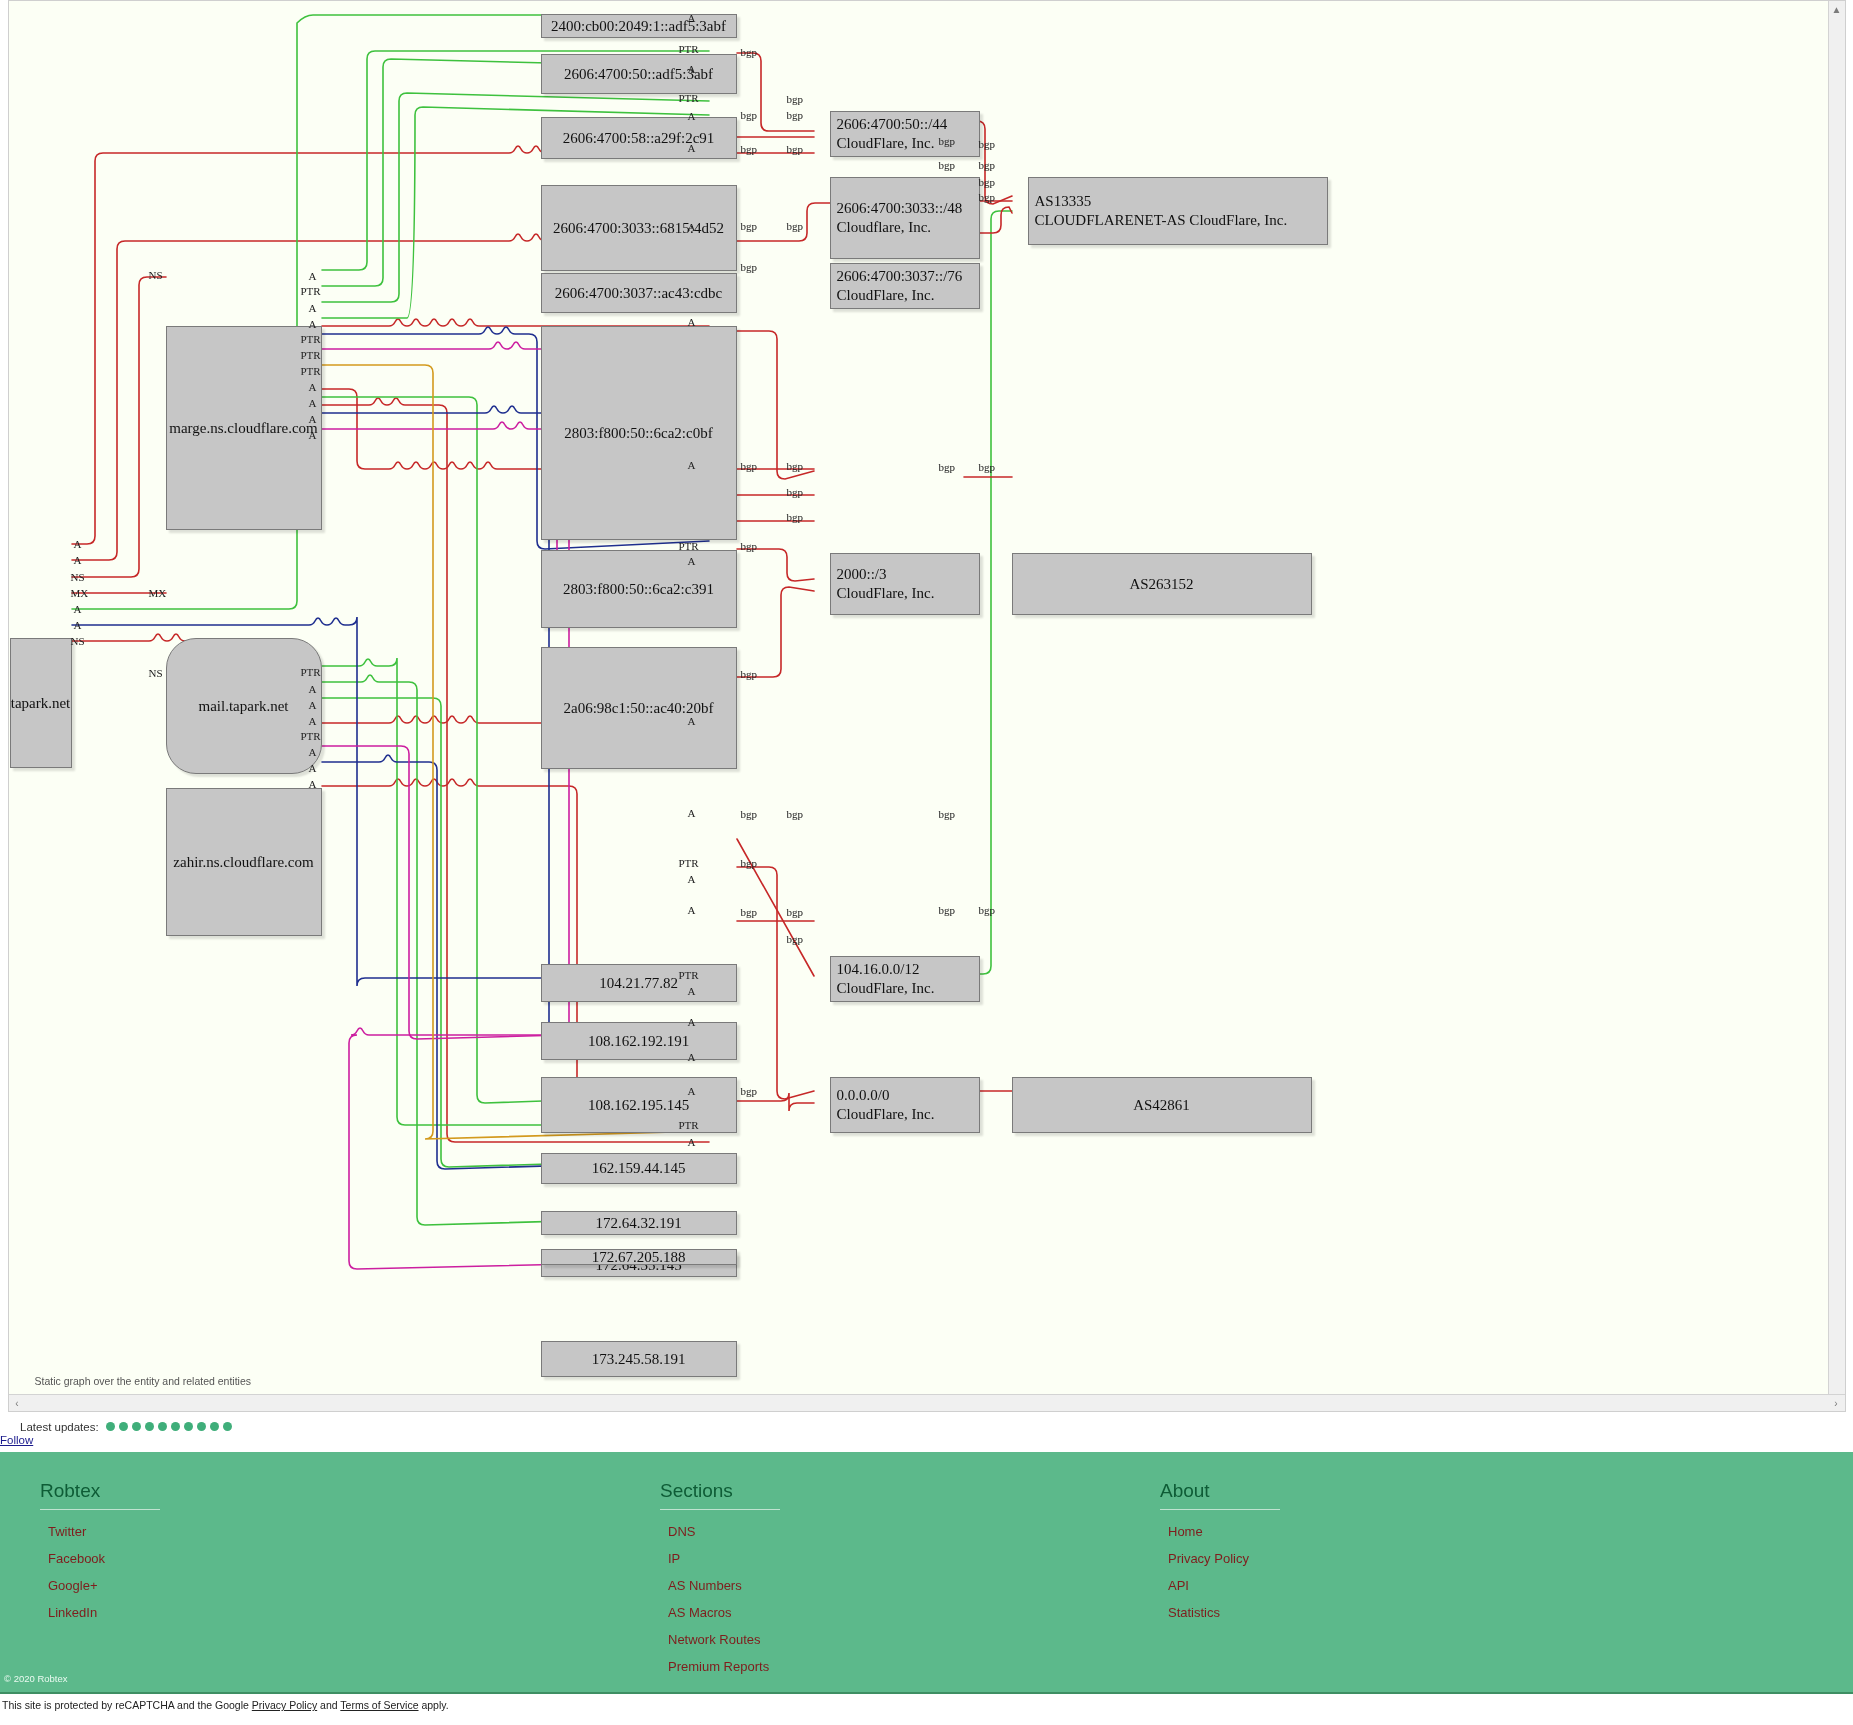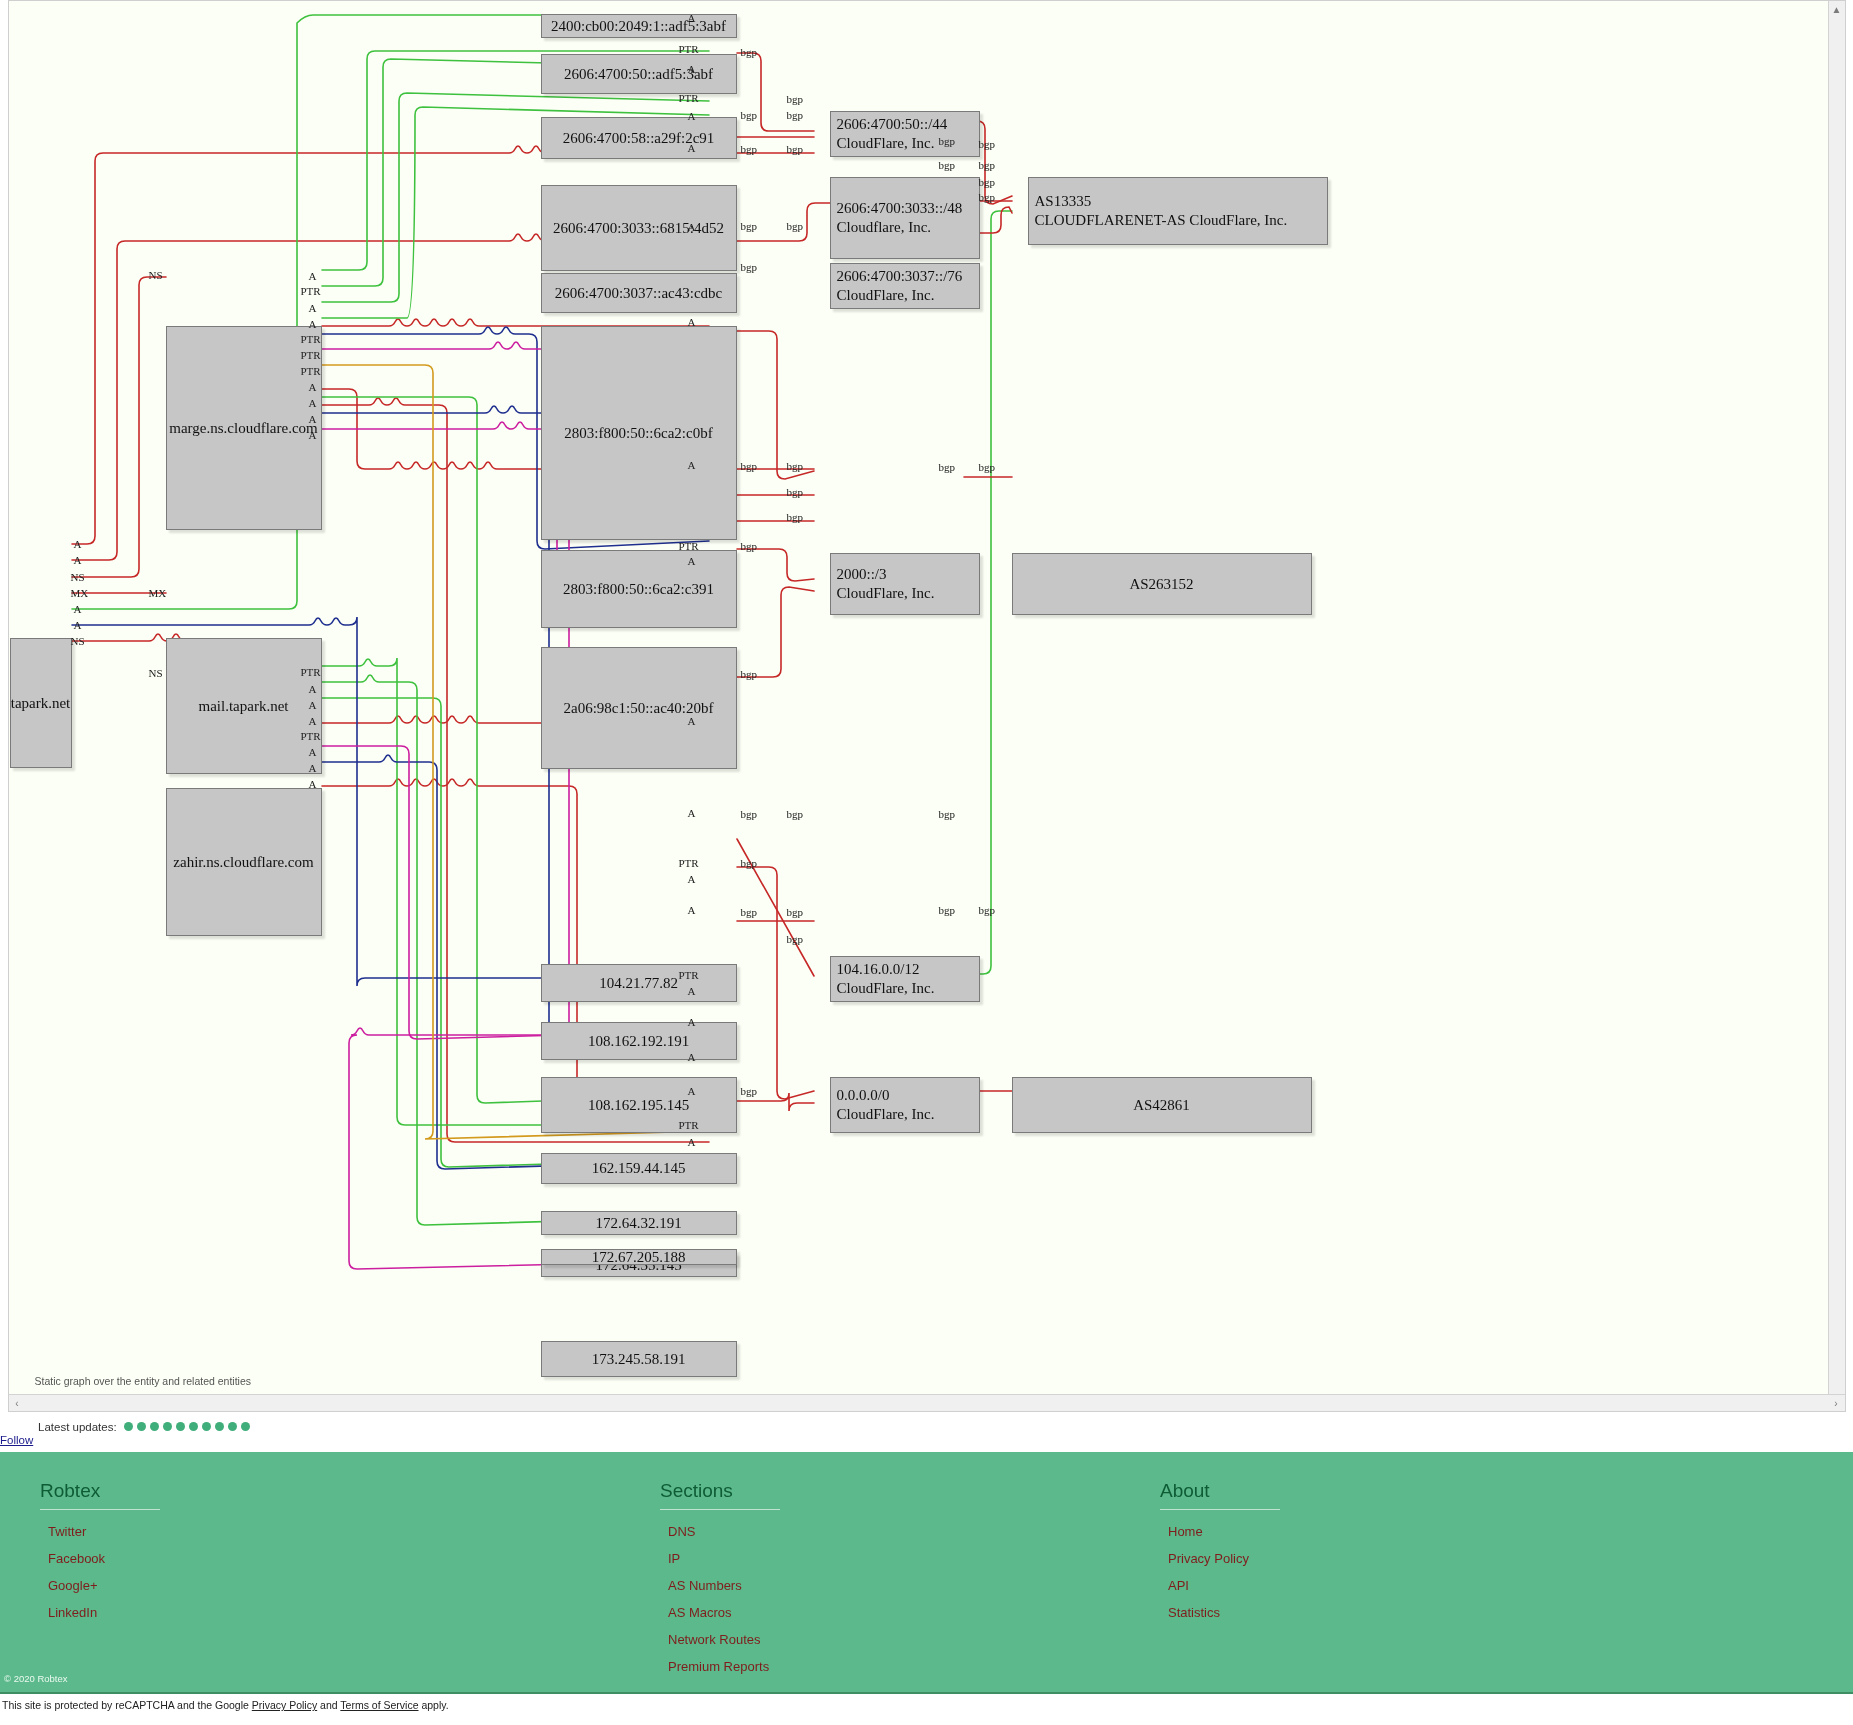--- a/index.html
+++ b/index.html
@@ -100,21 +100,21 @@
     align-items: center;
     font-size: 10px;
     color: #7b7b7b;
   }
   #graph-vscroll .arrow { height: 17px; line-height:17px; cursor:pointer; }
 
   
   #updates-bar {
     position: relative;
     height: 40px;
-    padding-left: 38px;
+    padding-left: 20px;
     padding-top: 8px;
     font-size: 11.5px;
     color: #333;
   }
   #updates-bar .dot {
     display:inline-block;
     width: 9px; height: 9px;
     border-radius: 50%;
     background: #3fae7a;
     margin-left: 4px;
@@ -283,21 +283,21 @@
       <div class="gnode" style="left: 532px; top: 963px; width: 196px; height: 38px;">104.21.77.82</div>
       <div class="gnode" style="left: 532px; top: 1021px; width: 196px; height: 38px;">108.162.192.191</div>
       <div class="gnode" style="left: 532px; top: 1076px; width: 196px; height: 56px;">108.162.195.145</div>
       <div class="gnode" style="left: 532px; top: 1152px; width: 196px; height: 31px;">162.159.44.145</div>
       <div class="gnode" style="left: 532px; top: 1210px; width: 196px; height: 24px;">172.64.32.191</div>
       <div class="gnode" style="left: 532px; top: 1252px; width: 196px; height: 24px;">172.64.35.145</div>
       <div class="gnode" style="left: 532px; top: 1248px; width: 196px; height: 16px;">172.67.205.188</div>
       <div class="gnode" style="left: 532px; top: 1340px; width: 196px; height: 36px;">173.245.58.191</div>
       <div class="gnode" style="left: 157px; top: 325px; width: 156px; height: 204px;">marge.ns.cloudflare.com</div>
       <div class="gnode" style="left: 1px; top: 637px; width: 62px; height: 130px;">tapark.net</div>
-      <div class="gnode" style="left: 157px; top: 637px; width: 156px; height: 136px;">mail.tapark.net</div>
+      <div class="gnode" style="left: 157px; top: 637px; width: 156px; height: 136px; border-radius: 30px;">mail.tapark.net</div>
       <div class="gnode" style="left: 157px; top: 787px; width: 156px; height: 148px;">zahir.ns.cloudflare.com</div>
       <div class="gnode left-al" style="left: 805px; top: 110px; width: 150px; height: 46px;">2606:4700:50::/44
 CloudFlare, Inc.</div>
       <div class="gnode left-al" style="left: 805px; top: 176px; width: 150px; height: 82px;">2606:4700:3033::/48
 Cloudflare, Inc.</div>
       <div class="gnode left-al" style="left: 805px; top: 262px; width: 150px; height: 46px;">2606:4700:3037::/76
 CloudFlare, Inc.</div>
       <div class="gnode left-al" style="left: 805px; top: 552px; width: 150px; height: 62px;">2000::/3
 CloudFlare, Inc.</div>
       <div class="gnode left-al" style="left: 805px; top: 955px; width: 150px; height: 46px;">104.16.0.0/12

